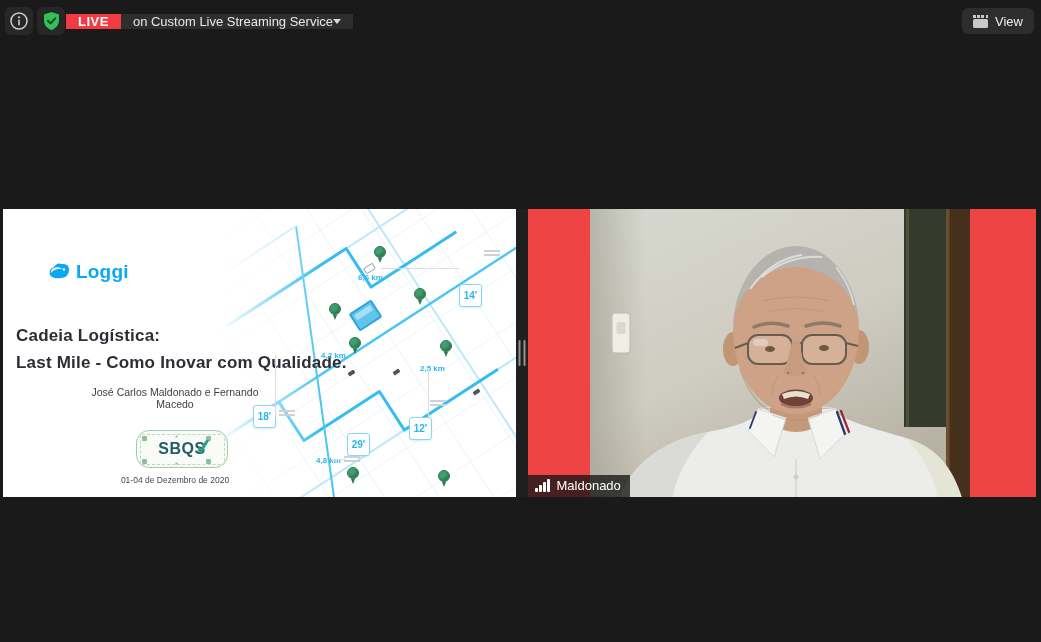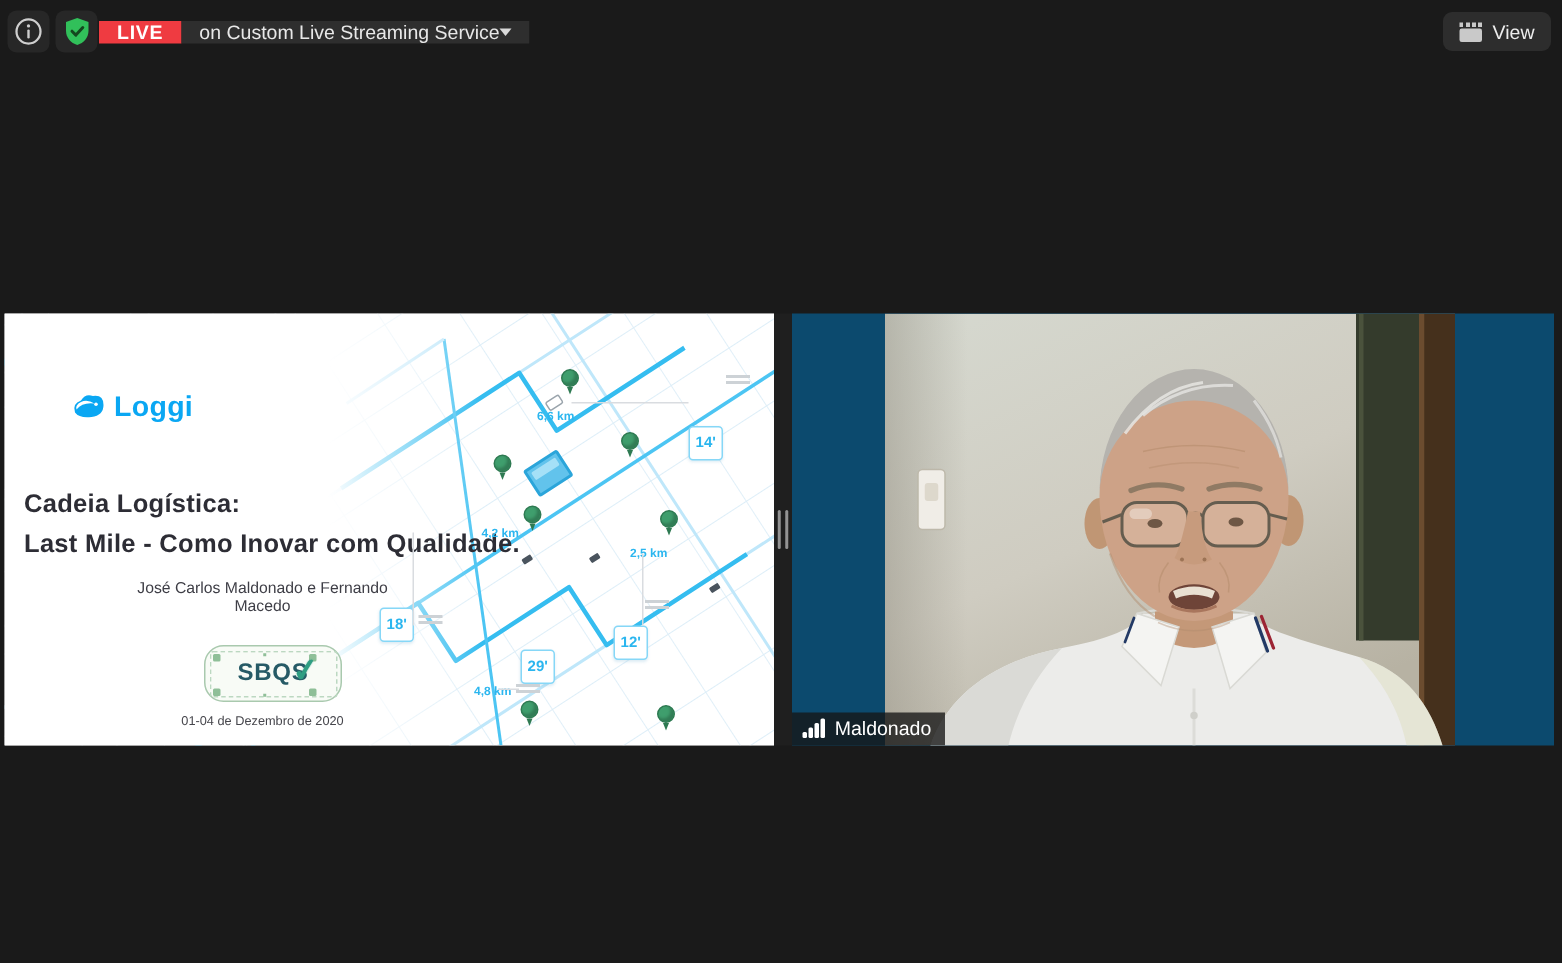--- a/index.html
+++ b/index.html
@@ -28,21 +28,21 @@
       background:repeating-linear-gradient(90deg,#c9c9c9 0 2.6px, transparent 2.6px 4.2px); }
   .view-icon .pane { position:absolute; top:4px; left:0; width:100%; height:9px; background:#c9c9c9; border-radius:1.5px; }
 
   
   .slide-panel { position:absolute; left:3px; top:209px; width:513px; height:288px; background:#ffffff;
                  overflow:hidden; cursor:pointer; }
   .divider { position:absolute; left:516px; top:209px; width:12px; height:288px; background:#1f1f1f; }
   .divider .handle { position:absolute; left:50%; top:50%; transform:translate(-50%,-50%);
                      display:flex; gap:3px; cursor:col-resize; }
   .divider .handle span { display:block; width:2px; height:26px; background:#939393; border-radius:1px; }
-  .video-panel { position:absolute; left:528px; top:209px; width:508px; height:288px; background:#0c4a6e;
+  .video-panel { position:absolute; left:528px; top:209px; width:508px; height:288px; background:#ef4444;
                  overflow:hidden; cursor:pointer; }
 
   
   .map-svg { position:absolute; inset:0; z-index:0; }
   .slide-layer { position:absolute; inset:0; z-index:2; }
 
   .loggi { position:absolute; left:44px; top:52px; display:flex; align-items:center; gap:5px; }
   .loggi .word { color:#0aa7f3; font-size:19px; font-weight:bold; letter-spacing:.2px; }
 
   .slide-title { position:absolute; left:13px; color:#2d2d35; font-size:17px; font-weight:800; letter-spacing:.2px; }

